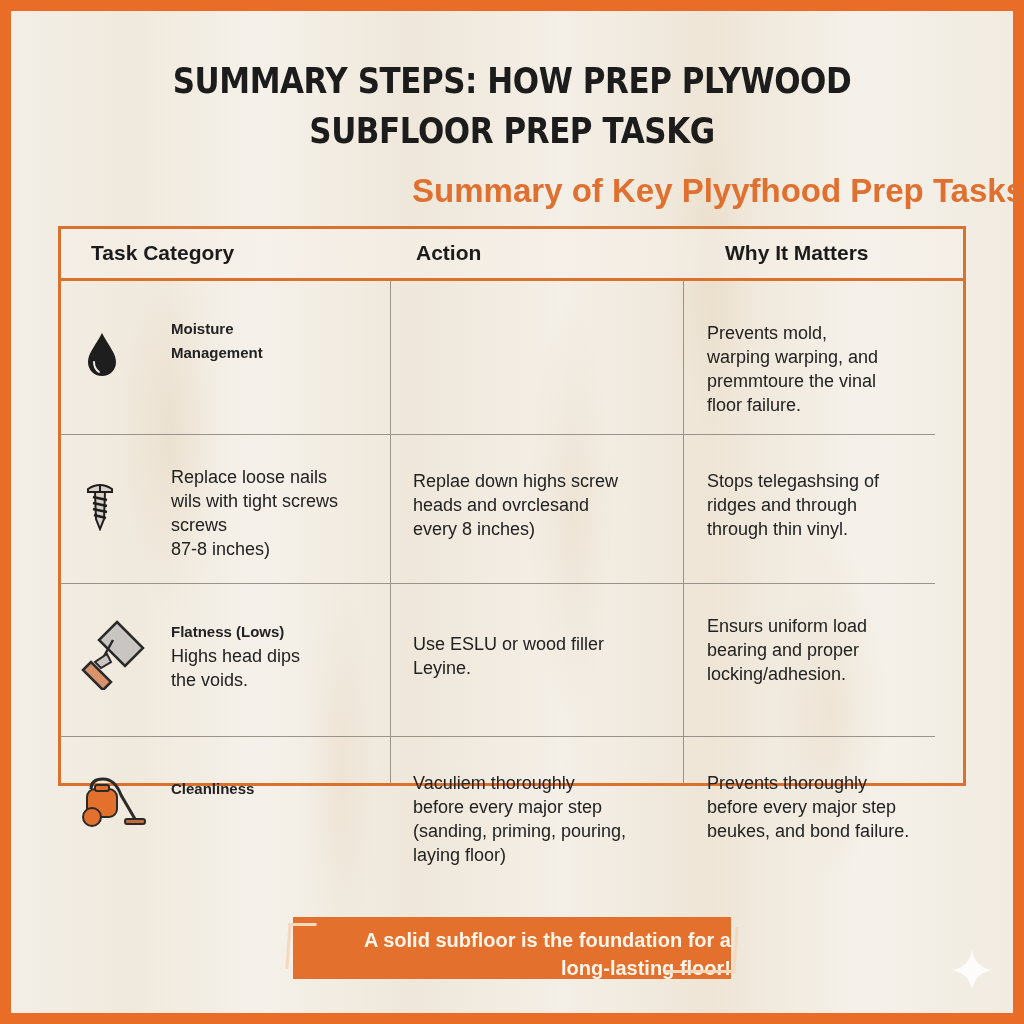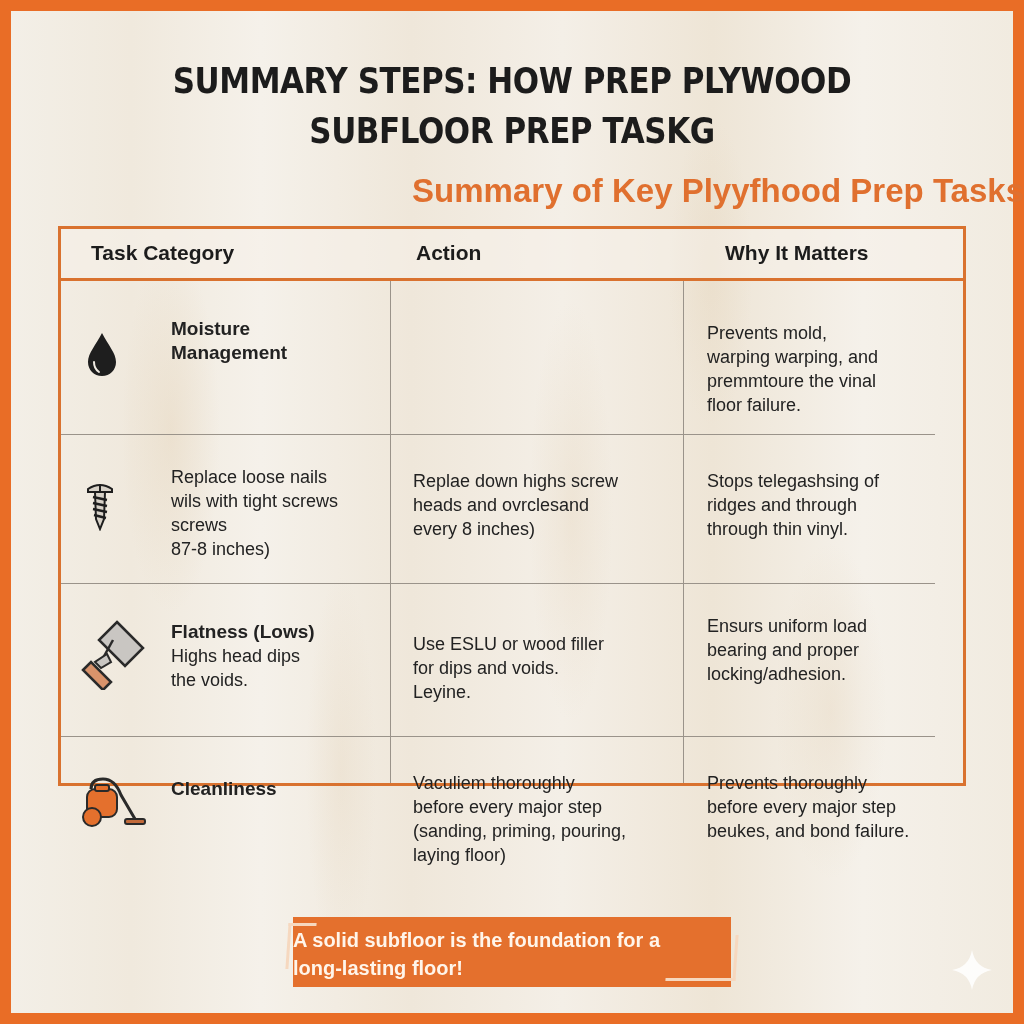--- a/index.html
+++ b/index.html
@@ -66,32 +66,32 @@
     .row {
       position: absolute; left: 0; right: 0;
     }
     .row .hline {
       position: absolute; left: 0; right: 28px; bottom: 0; height: 1px; background: #9a938a;
     }
     .cell {
       position: absolute;
       font-size: 18px; line-height: 24px; color: #222;
     }
-    .cat-title { font-weight: bold; font-size: 19px; }
+    .cat-title { font-weight: bold; font-size: 15px; }
     .icon { position: absolute; }
     .banner {
       position: absolute;
       left: 293px; top: 917px;
-      width: 438px; height: 70px;
+      width: 438px; height: 62px;
       background: #e4702d;
       color: #fff5ea;
       font-weight: bold;
       font-size: 20px;
       line-height: 28px;
-      text-align: left;
+      text-align: right;
       padding-top: 9px;
     }
     .banner .br-tl {
       position: absolute; left: -6px; top: 6px; width: 28px; height: 46px;
       border-left: 3px solid #f6d8bf; border-top: 3px solid #f6d8bf;
       transform: skewX(-4deg);
     }
     .banner .br-br {
       position: absolute; right: -6px; bottom: 6px; width: 70px; height: 46px;
       border-right: 3px solid #f6d8bf; border-bottom: 3px solid #f6d8bf;
@@ -179,21 +179,20 @@
         <path d="M4 52 L12 44 L32 64 L24 72 Z" fill="#d9936b" stroke="#2a2a2a" stroke-width="2.5"></path>
       </svg>
     </div>
     <div class="cell" style="left:110px;top:36px;">
       <div class="cat-title">Flatness (Lows)</div>
       <div>Highs head dips</div>
       <div>the voids.</div>
     </div>
     <div class="cell" style="left:352px;top:48px;">
       <div>Use ESLU or wood filler</div>
-      <div>for dips and voids.</div>
       <div>Leyine.</div>
     </div>
     <div class="cell" style="left:646px;top:30px;">
       <div>Ensurs uniform load</div>
       <div>bearing and proper</div>
       <div>locking/adhesion.</div>
     </div>
     <div class="hline"></div>
   </div>
 

